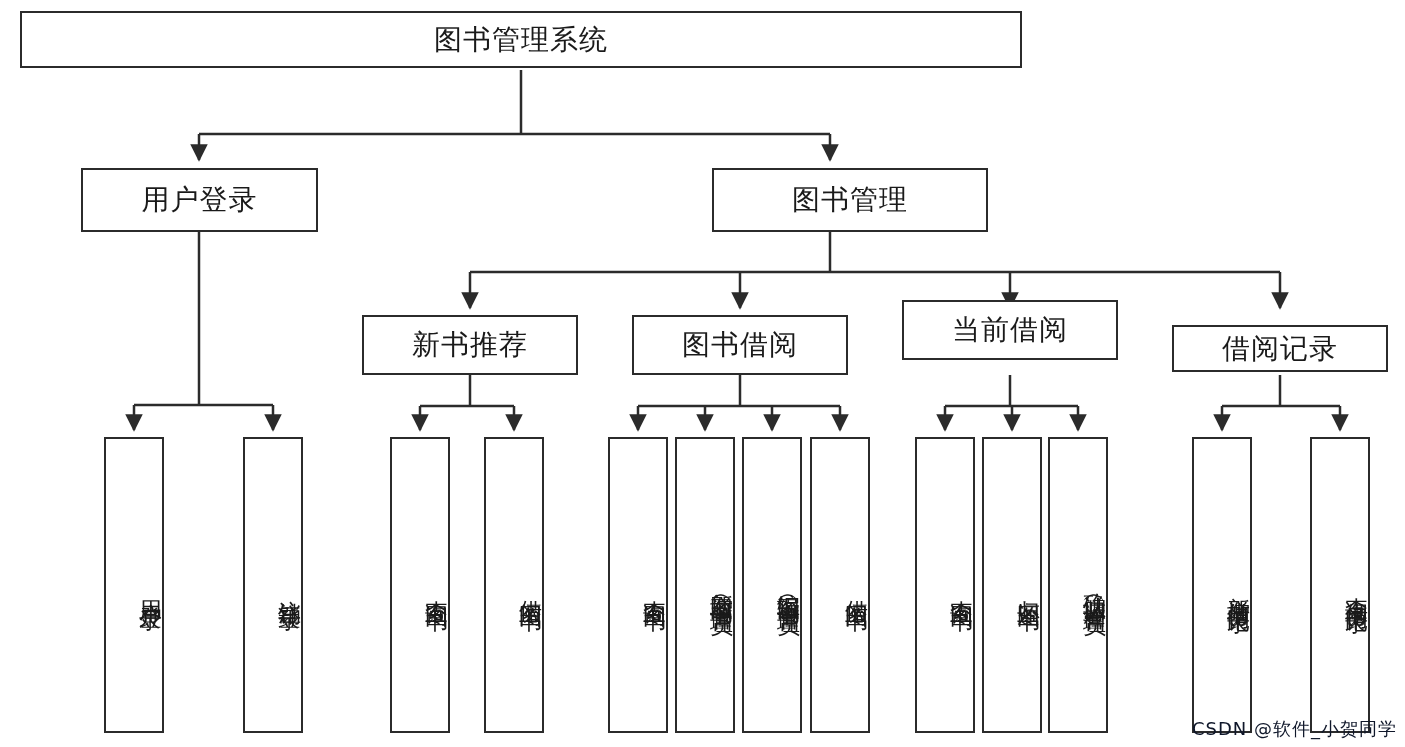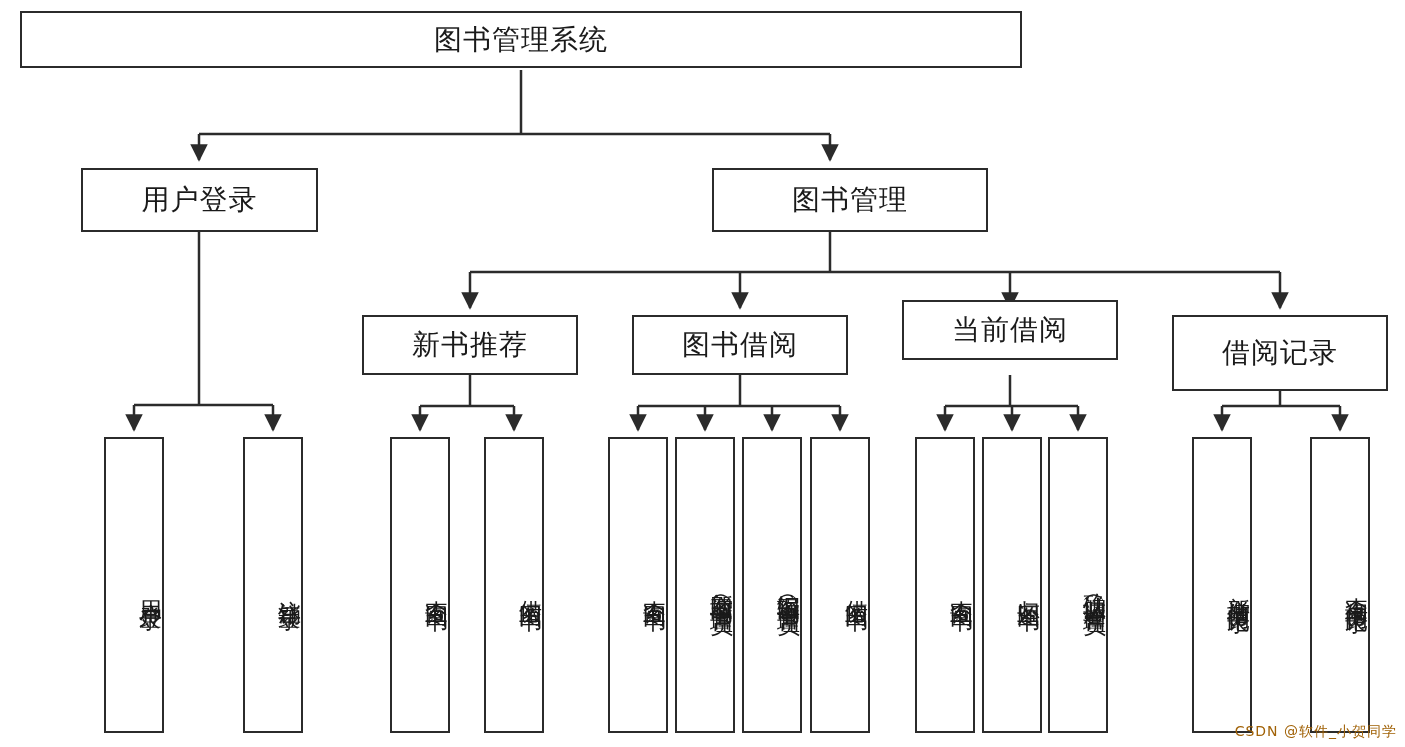--- a/index.html
+++ b/index.html
@@ -51,22 +51,22 @@
     left: 0;
     top: 0;
     width: 1405px;
     height: 747px;
     pointer-events: none;
   }
   .watermark {
     position: absolute;
     right: 8px;
     bottom: 6px;
-    font-size: 14px;
-    color: #a16207;
+    font-size: 18px;
+    color: #0f172a;
     letter-spacing: 1px;
     white-space: nowrap;
   }
 </style>
 </head>
 <body>
 
 <div id="canvas">
 
   <svg class="edges" viewBox="0 0 1405 747">
@@ -132,21 +132,21 @@
 
   <div class="node horiz" style="left:362px; top:315px; width:216px; height:60px;">
     <span>新书推荐</span>
   </div>
   <div class="node horiz" style="left:632px; top:315px; width:216px; height:60px;justify-content:center;">
     <span>图书借阅</span>
   </div>
   <div class="node horiz" style="left:902px; top:300px; width:216px; height:60px;">
     <span>当前借阅</span>
   </div>
-  <div class="node horiz" style="left:1172px; top:315px; width:216px; height:76px;align-items:center;">
+  <div class="node horiz" style="left:1172px; top:325px; width:216px; height:47px;align-items:center;">
     <span>借阅记录</span>
   </div>
 
   <div class="node vert" style="left:104px; top:437px; width:60px; height:296px;">
     <span>用户登录</span>
   </div>
   <div class="node vert" style="left:243px; top:437px; width:60px; height:296px;">
     <span>注销登录</span>
   </div>
 

